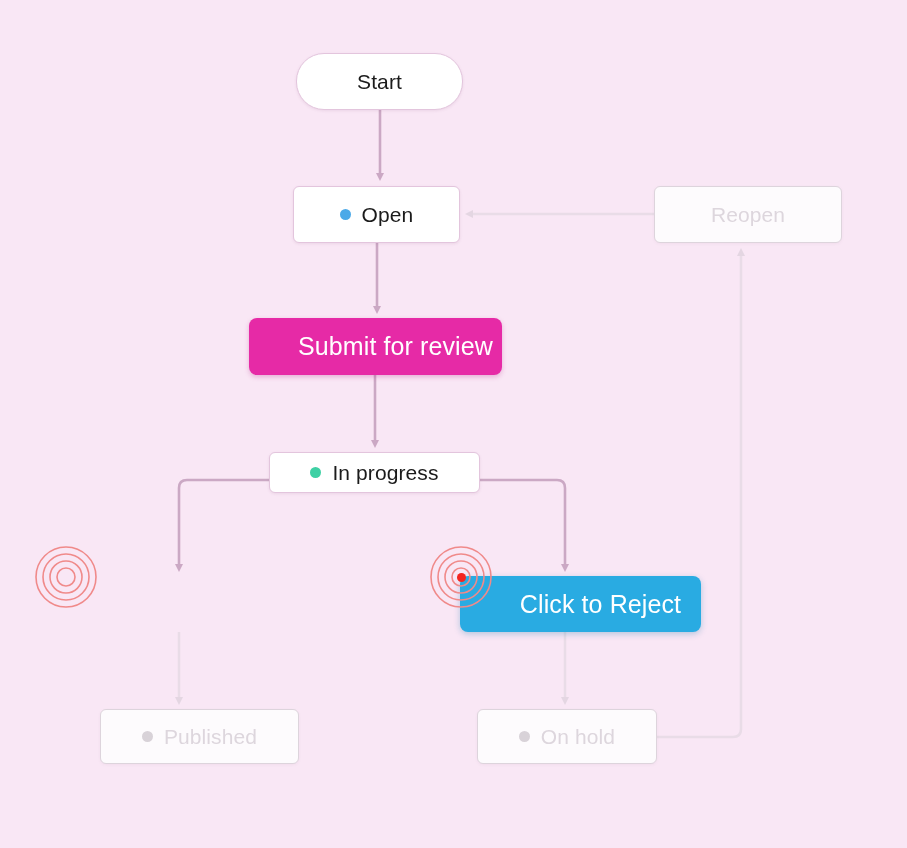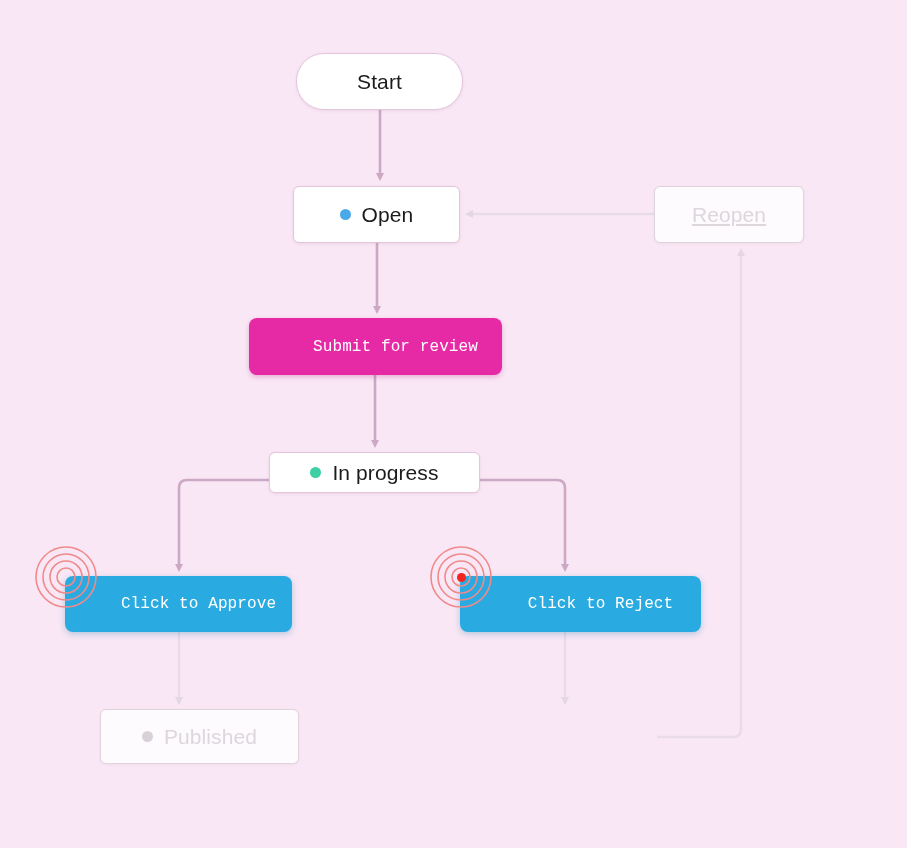--- a/index.html
+++ b/index.html
@@ -60,22 +60,22 @@
     flex: none;
   }
   .btn {
     position: absolute;
     box-sizing: border-box;
     display: flex;
     align-items: center;
     justify-content: center;
     border: none;
     border-radius: 8px;
-    font-family: Liberation Mono, monospace;
-    font-size: 16px;
+    font-family: Liberation Sans, sans-serif;
+    font-size: 25px;
     color: #ffffff;
     letter-spacing: 0.1px;
     white-space: nowrap;
     cursor: pointer;
     padding-left: 40px;
   }
   .btn-pink {
     background: #e62aa6;
     box-shadow: 0 2px 5px rgba(180, 30, 130, 0.28);
   }
@@ -129,42 +129,43 @@
 
   <div class="node pill" style="left:296px; top:53px; width:167px; height:57px;text-align:right;">
     <span>Start</span>
   </div>
 
   <div class="node" style="left:293px; top:186px; width:167px; height:57px;">
     <span class="node-dot" style="background:#4ba9e8;"></span>
     <span>Open</span>
   </div>
 
-  <div class="node faded" style="left:654px; top:186px; width:150px; height:57px;text-decoration:underline;">
+  <div class="node faded" style="left:654px; top:186px; width:188px; height:57px;">
     <span>Reopen</span>
   </div>
 
   <div class="node" style="left:269px; top:452px; width:211px; height:41px;">
     <span class="node-dot" style="background:#3ed0a4;"></span>
     <span>In progress</span>
   </div>
 
   <div class="node faded" style="left:79px; top:709px; width:199px; height:55px;margin-left:21px;">
     <span class="node-dot" style="background:#d8d2d8;"></span>
     <span>Published</span>
   </div>
 
+  <div class="node faded" style="left:477px; top:709px; width:180px; height:55px;">
+    <span class="node-dot" style="background:#d8d2d8;"></span>
+    <span>On hold</span>
+  </div>
 
   <div class="btn btn-pink" style="left:249px; top:318px; width:253px; height:57px;">
     <span>Submit for review</span>
   </div>
 
-  <div class="btn btn-blue" style="left:65px; top:576px; width:227px; height:56px;">
-    <span>Click to Approve</span>
-  </div>
 
   <div class="btn btn-blue" style="left:460px; top:576px; width:241px; height:56px;">
     <span>Click to Reject</span>
   </div>
 
   <svg class="ripple" style="left:30px; top:541px;" width="72" height="72" viewBox="0 0 72 72">
     <g fill="none" stroke="#f08a8a" stroke-width="1.6">
       <circle cx="36" cy="36" r="9"></circle>
       <circle cx="36" cy="36" r="16"></circle>
       <circle cx="36" cy="36" r="23"></circle>

